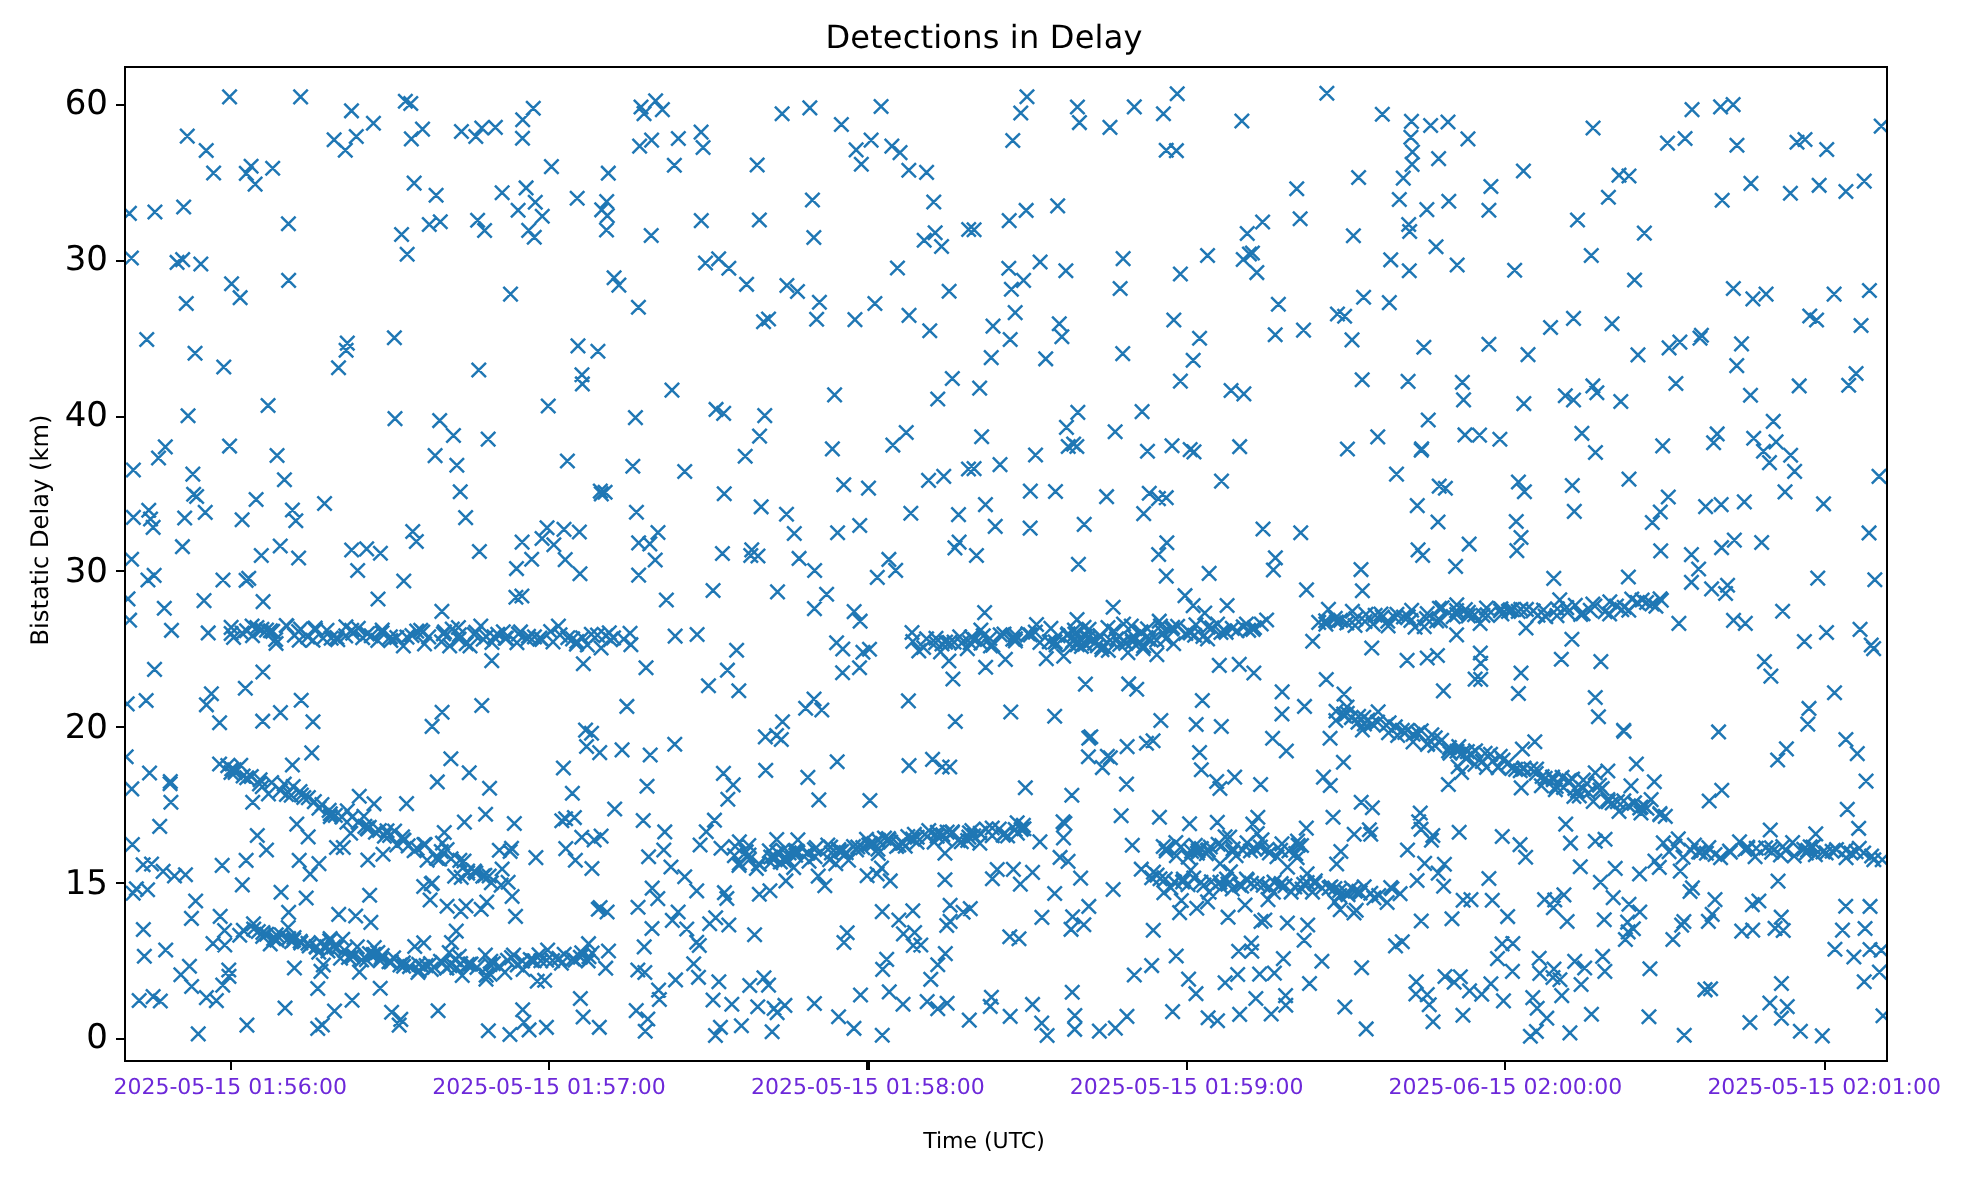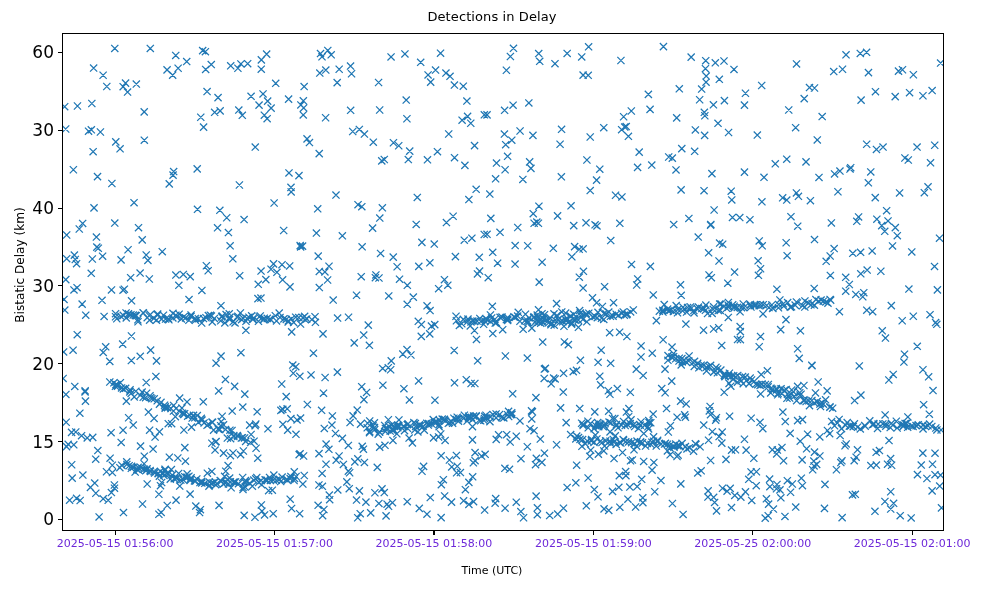--- a/index.html
+++ b/index.html
@@ -18,21 +18,21 @@
     width: 984px;
     height: 590px;
     background: #ffffff;
   }
   #chart-title {
     position: absolute;
     left: 0;
     top: 9px;
     width: 984px;
     text-align: center;
-    font-size: 13px;
+    font-size: 16px;
     color: #000000;
     letter-spacing: 0.1px;
   }
   #plot-area {
     position: absolute;
     left: 62px;
     top: 33px;
     width: 882px;
     height: 498px;
     border: 1.1px solid #000000;
@@ -129,21 +129,21 @@
       <div class="ytick-mark" style="left: 58px; top: 285.391px;"></div>
       <div class="ytick-mark" style="left: 58px; top: 207.578px;"></div>
       <div class="ytick-mark" style="left: 58px; top: 129.766px;"></div>
       <div class="ytick-mark" style="left: 58px; top: 51.9531px;"></div>
     </div>
   <div id="xtick-labels">
       <div class="xtick-label" style="left: 10.1325px; top: 537px;">2025-05-15 01:56:00</div>
       <div class="xtick-label" style="left: 169.53px; top: 537px;">2025-05-15 01:57:00</div>
       <div class="xtick-label" style="left: 328.928px; top: 537px;">2025-05-15 01:58:00</div>
       <div class="xtick-label" style="left: 488.325px; top: 537px;">2025-05-15 01:59:00</div>
-      <div class="xtick-label" style="left: 647.723px; top: 537px;">2025-05-25 02:00:00</div>
+      <div class="xtick-label" style="left: 647.723px; top: 537px;">2025-06-15 02:00:00</div>
       <div class="xtick-label" style="left: 807.12px; top: 537px;">2025-05-15 02:01:00</div>
     </div>
   <div id="xtick-marks">
       <div class="xtick-mark" style="left: 114.633px; top: 531px;"></div>
       <div class="xtick-mark" style="left: 274.03px; top: 531px;"></div>
       <div class="xtick-mark" style="left: 433.428px; top: 531px;"></div>
       <div class="xtick-mark" style="left: 592.825px; top: 531px;"></div>
       <div class="xtick-mark" style="left: 752.223px; top: 531px;"></div>
       <div class="xtick-mark" style="left: 911.62px; top: 531px;"></div>
     </div>

